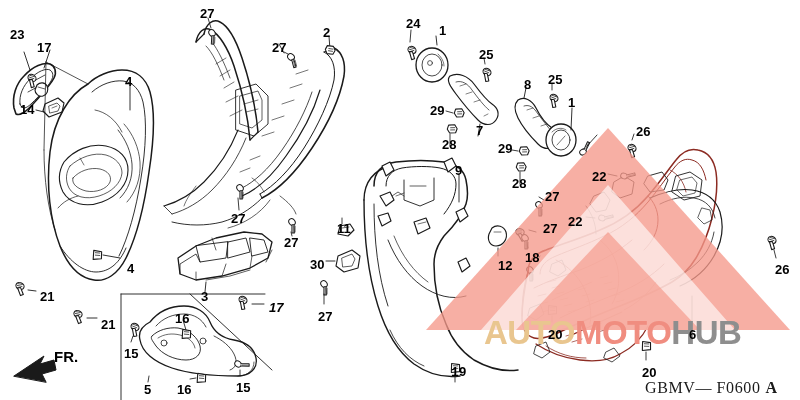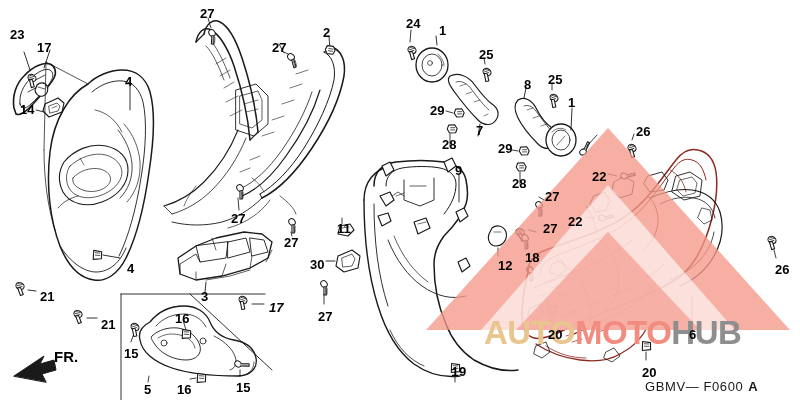--- a/index.html
+++ b/index.html
@@ -9,21 +9,21 @@
     font-family:"Liberation Sans", sans-serif;overflow:hidden;
   }
   #art{position:absolute;left:0;top:0;width:800px;height:400px;}
   .lbl{
     position:absolute;color:#000;font-weight:bold;font-size:13px;
     font-family:"Liberation Sans", sans-serif;line-height:1;
     white-space:nowrap;user-select:none;
   }
   #partcode{
     position:absolute;left:645px;top:379px;color:#1a1a1a;
-    font-size:13px;letter-spacing:.6px;font-family:Liberation Sans, sans-serif;
+    font-size:16px;letter-spacing:.6px;font-family:Liberation Serif, serif;
     white-space:nowrap;
   }
   #partcode .suffix{font-weight:bold;margin-left:5px;}
   #frtext{
     position:absolute;left:54px;top:348px;color:#000;font-weight:bold;
     font-size:15px;font-family:"Liberation Sans", sans-serif;
   }
   
   #wm{position:absolute;left:0;top:0;width:800px;height:400px;pointer-events:none;}
   #wmtext{

